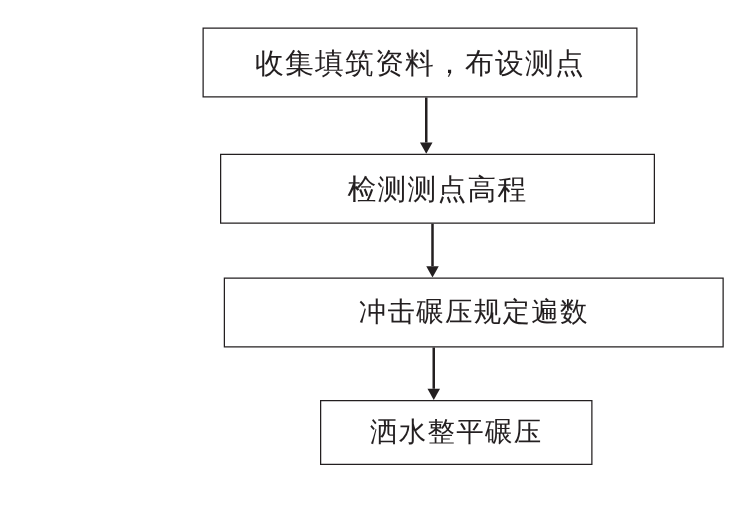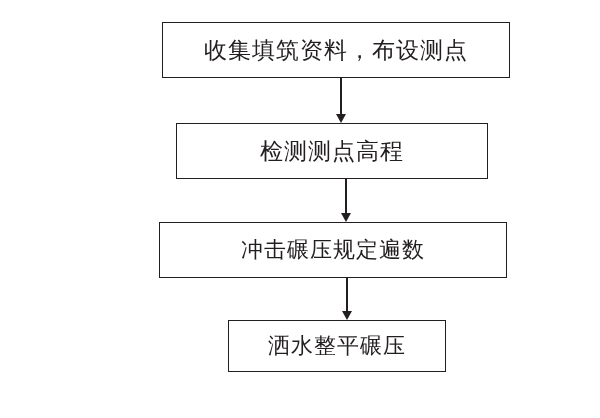--- a/index.html
+++ b/index.html
@@ -39,35 +39,35 @@
     left: 162px;
     top: 22px;
     width: 348px;
     height: 56px;
     font-size: 23px;
   }
   
   #node-2 {
     left: 176px;
     top: 123px;
-    width: 312px;
+    width: 348px;
     height: 56px;
     font-size: 23px;
   }
   
   #node-3 {
-    left: 159px;
+    left: 179px;
     top: 222px;
-    width: 348px;
+    width: 400px;
     height: 56px;
     font-size: 22px;
   }
   
   #node-4 {
-    left: 228px;
+    left: 256px;
     top: 320px;
     width: 218px;
     height: 52px;
     font-size: 22px;
   }
   .connector {
     position: absolute;
   }
   .connector .line {
     position: absolute;

